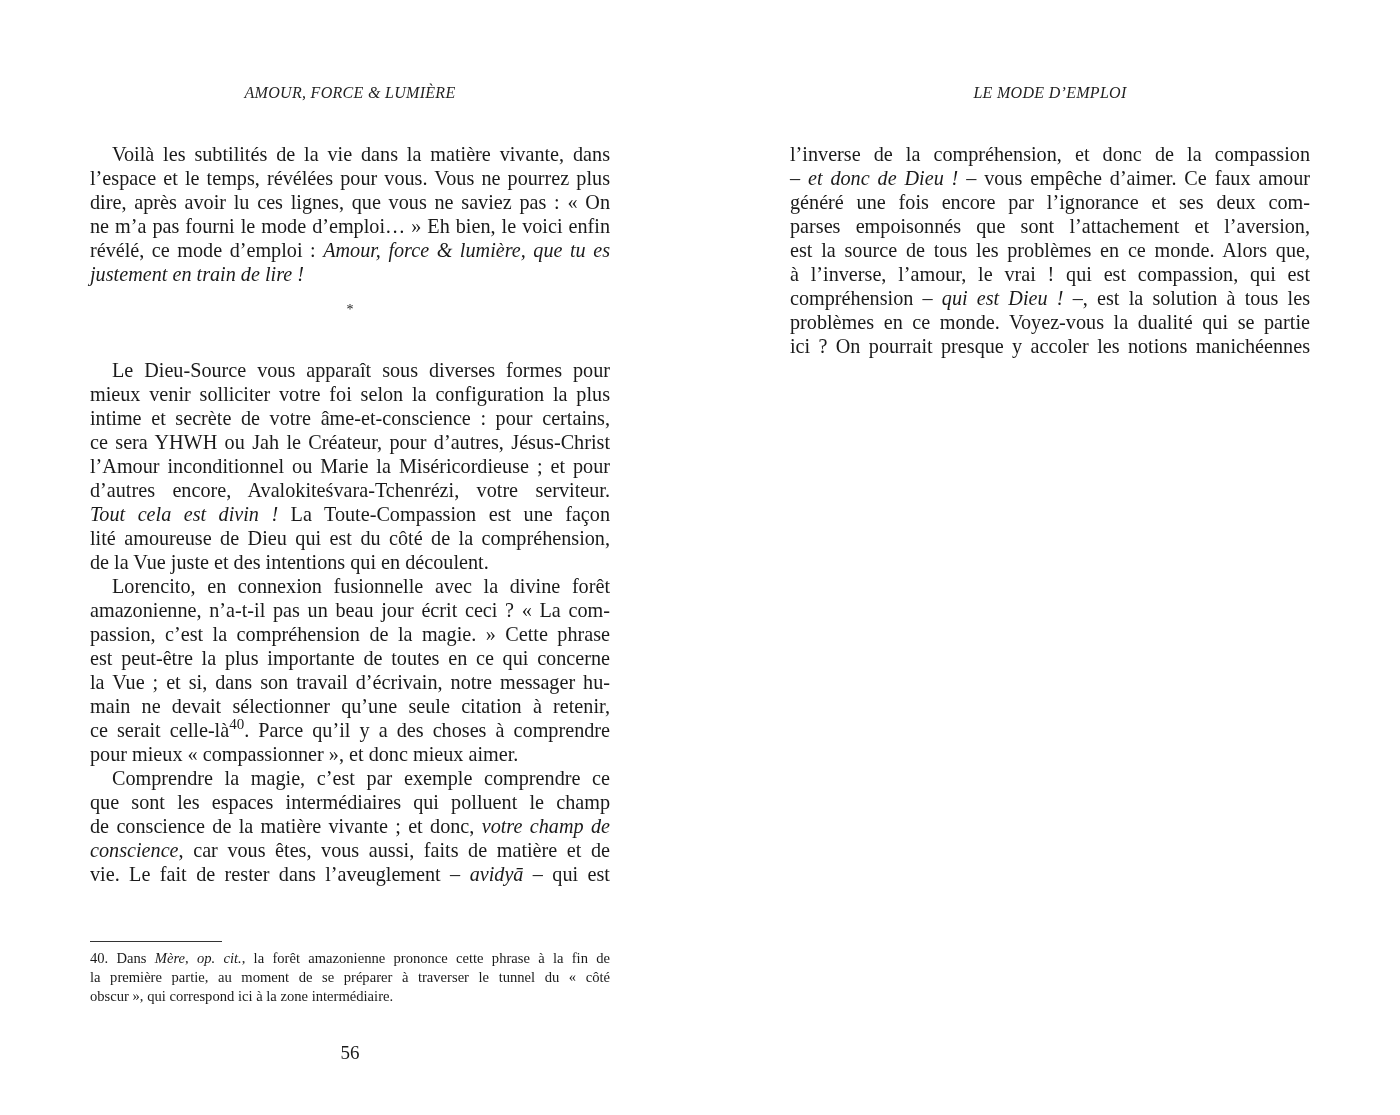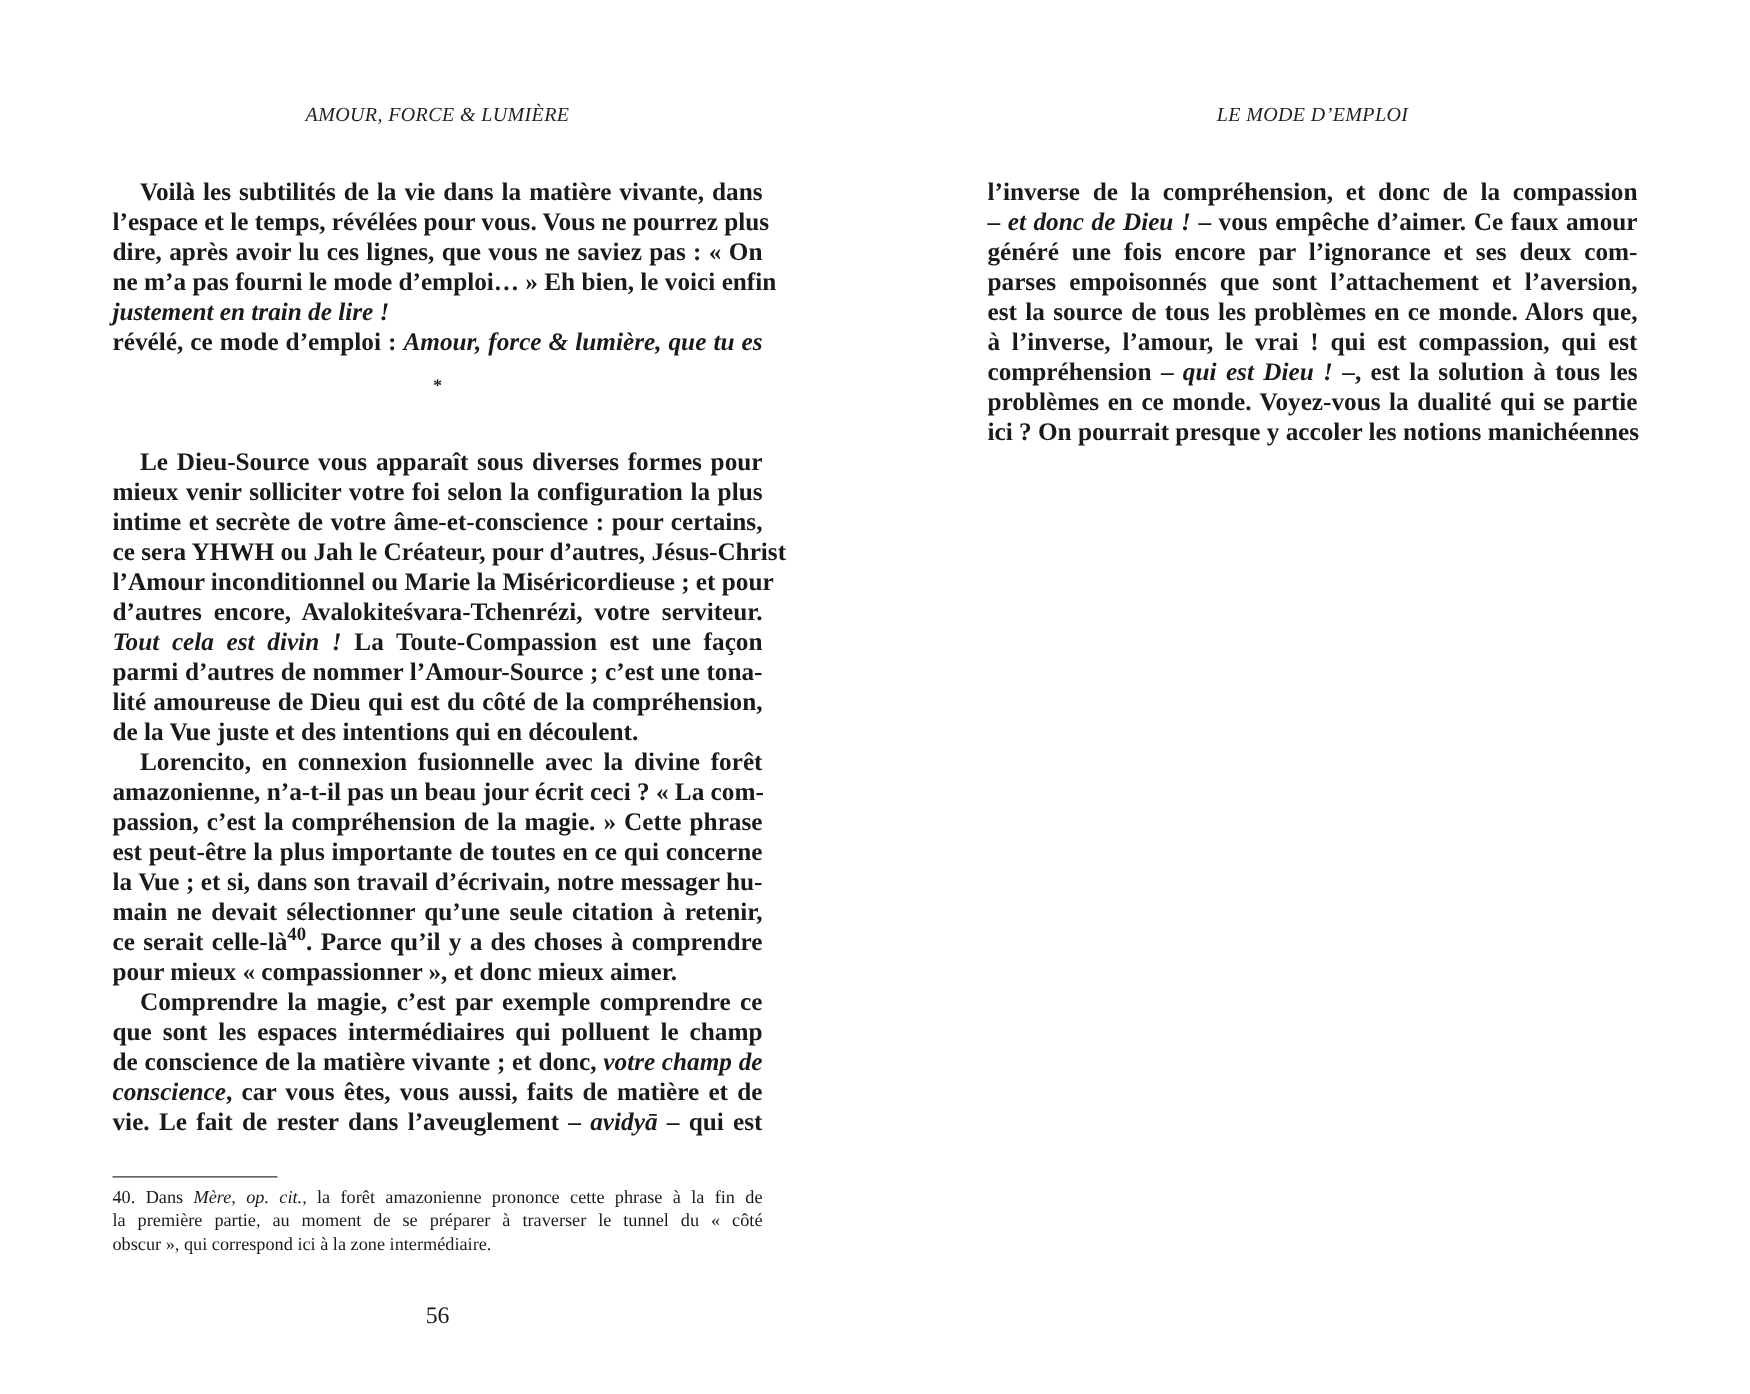--- a/index.html
+++ b/index.html
@@ -5,21 +5,21 @@
     html, body { margin: 0; padding: 0; background: #ffffff; }
     body { width: 1400px; height: 1115px; position: relative; overflow: hidden;
            font-family: "DejaVu Serif", "Liberation Serif", serif; color: #1a1a1a; }
     .page { position: absolute; top: 0; height: 1115px; margin-top: 24px; }
     .page-left { left: 90px; width: 520px; }
     .page-right { left: 790px; width: 520px; }
     .running-head { position: absolute; top: 60px; left: 0; width: 100%; text-align: center;
                     font-family: "Liberation Serif", serif; font-style: italic; font-size: 16px;
                     letter-spacing: 0.3px; color: #222; }
     .body-text { position: absolute; top: 118px; left: 0; width: 520px;
-                 font-family: "Liberation Serif", serif; font-size: 20.2px; line-height: 24px; font-weight: bold; }
+                 font-family: "Liberation Serif", serif; font-size: 20.2px; line-height: 24px; }
     .line { display: block; height: 24px; white-space: nowrap; text-align: justify;
             text-align-last: justify; }
     .line.last { text-align-last: left; }
     .line.indent { text-indent: 22px; }
     .line.blank { height: 24px; }
     .seg-i { font-style: italic; }
     .sup { font-size: 15px; vertical-align: super; line-height: 0; }
     .scene-break { display: block; height: 48px; line-height: 48px; text-align: center;
                    text-align-last: center; font-size: 14px; }
     .footnote-rule { position: absolute; top: 917px; left: 0; width: 132px; height: 0;
@@ -34,32 +34,31 @@
 </head>
 <body>
 
 <div class="page page-left">
   <div class="running-head">AMOUR, FORCE &amp; LUMIÈRE</div>
   <div class="body-text">
       <span class="line indent"><span>Voilà les subtilités de la vie dans la matière vivante, dans</span></span>
       <span class="line"><span>l’espace et le temps, révélées pour vous. Vous ne pourrez plus</span></span>
       <span class="line"><span>dire, après avoir lu ces lignes, que vous ne saviez pas : « On</span></span>
       <span class="line"><span>ne m’a pas fourni le mode d’emploi… » Eh bien, le voici enfin</span></span>
+      <span class="line"><span>révélé, ce mode d’emploi : </span><span class="seg-i">Amour, force &amp; lumière, que tu es</span></span>
       <span class="line last"><span class="seg-i">justement en train de lire !</span></span>
-      <span class="line"><span>révélé, ce mode d’emploi : </span><span class="seg-i">Amour, force &amp; lumière, que tu es</span></span>
       <span class="scene-break">*</span>
       <span class="line blank"></span>
       <span class="line indent"><span>Le Dieu-Source vous apparaît sous diverses formes pour</span></span>
       <span class="line"><span>mieux venir solliciter votre foi selon la configuration la plus</span></span>
       <span class="line"><span>intime et secrète de votre âme-et-conscience : pour certains,</span></span>
       <span class="line"><span>ce sera YHWH ou Jah le Créateur, pour d’autres, Jésus-Christ</span></span>
       <span class="line"><span>l’Amour inconditionnel ou Marie la Miséricordieuse ; et pour</span></span>
       <span class="line"><span>d’autres encore, Avalokiteśvara-Tchenrézi, votre serviteur.</span></span>
       <span class="line"><span class="seg-i">Tout cela est divin !</span><span> La Toute-Compassion est une façon</span></span>
-      <span class="line"><span>parmi d’autres de nommer l’Amour-Source ; c’est une tona-</span></span>
       <span class="line"><span>lité amoureuse de Dieu qui est du côté de la compréhension,</span></span>
       <span class="line last"><span>de la Vue juste et des intentions qui en découlent.</span></span>
       <span class="line indent"><span>Lorencito, en connexion fusionnelle avec la divine forêt</span></span>
       <span class="line"><span>amazonienne, n’a-t-il pas un beau jour écrit ceci ? « La com-</span></span>
       <span class="line"><span>passion, c’est la compréhension de la magie. » Cette phrase</span></span>
       <span class="line"><span>est peut-être la plus importante de toutes en ce qui concerne</span></span>
       <span class="line"><span>la Vue ; et si, dans son travail d’écrivain, notre messager hu-</span></span>
       <span class="line"><span>main ne devait sélectionner qu’une seule citation à retenir,</span></span>
       <span class="line"><span>ce serait celle-là</span><span class="sup">40</span><span>. Parce qu’il y a des choses à comprendre</span></span>
       <span class="line last"><span>pour mieux « compassionner », et donc mieux aimer.</span></span>

